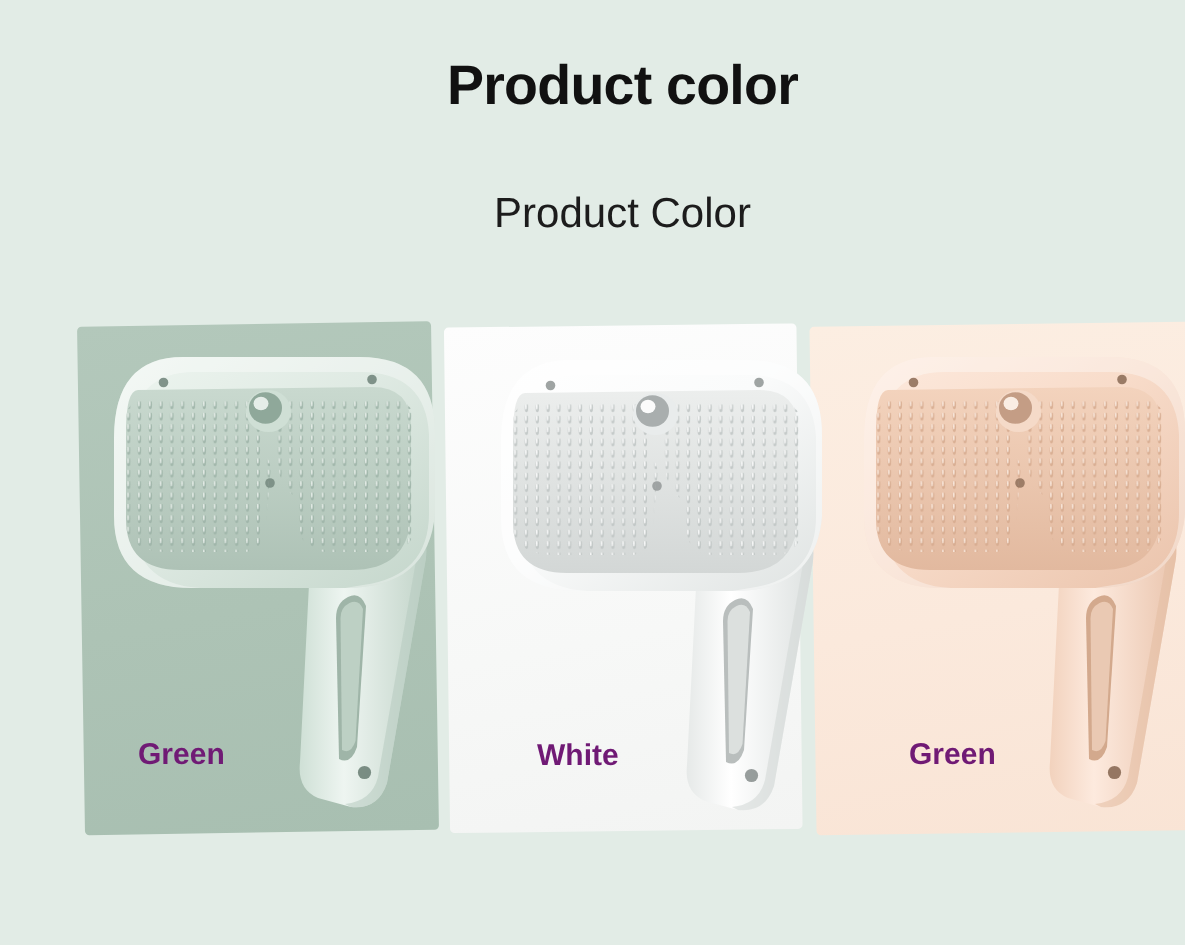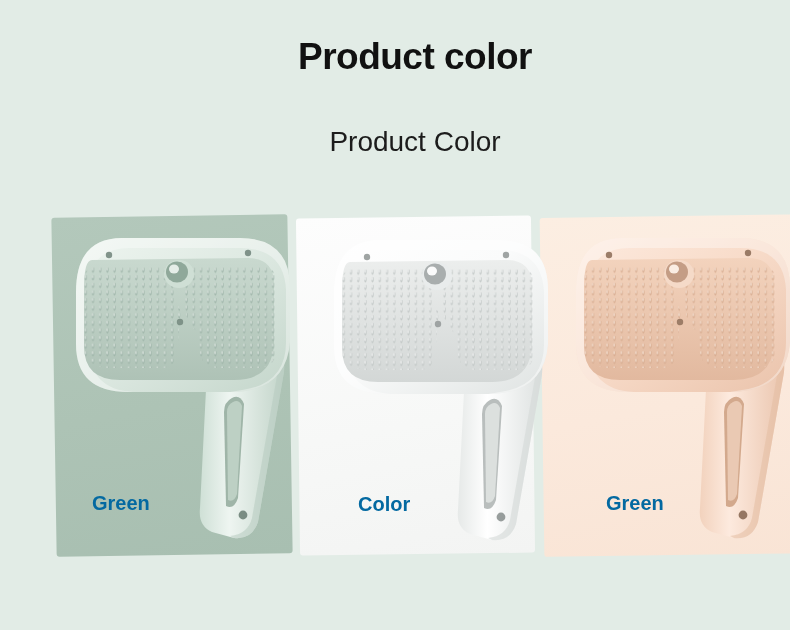--- a/index.html
+++ b/index.html
@@ -48,21 +48,21 @@
   .p-white .bg{background:linear-gradient(170deg,#fdfdfd 0%,#f7f8f7 60%,#f3f4f3 100%);}
 
   .p-pink{left:502px; top:216px; width:274px; height:339px; transform:rotate(-0.8deg);}
   .p-pink .bg{background:linear-gradient(170deg,#fceee2 0%,#fbe9dc 55%,#f9e4d5 100%);}
 
   
   .color-label{
     position:absolute;
     font-size:20px;
     font-weight:bold;
-    color:#0369a1;
+    color:#701a75;
     white-space:nowrap;
     z-index:7;
   }
 
   
   .product{
     position:absolute;
     width:250px;height:330px;
     z-index:5;
     pointer-events:none;
@@ -203,21 +203,21 @@
         </g>
 
         <ellipse cx="117" cy="52" rx="15" ry="14" fill="#e9ecec"></ellipse>
         <ellipse cx="115" cy="50" rx="11" ry="10.5" fill="#a9aeae"></ellipse>
         <ellipse cx="112" cy="47" rx="5" ry="4.5" fill="#ffffff" opacity="0.95"></ellipse>
         <circle cx="47" cy="33" r="3.2" fill="#8e9493" opacity="0.85"></circle>
         <circle cx="186" cy="31" r="3.2" fill="#8e9493" opacity="0.85"></circle>
         <circle cx="118" cy="100" r="3.2" fill="#8e9493" opacity="0.8"></circle>
       </svg>
     </div>
-    <div class="color-label" style="left:318px;top:493px;">Color</div>
+    <div class="color-label" style="left:318px;top:493px;">White</div>
 
     <div class="panel p-pink">
       <div class="bg"></div>
     </div>
     <div class="product" style="left:522px;top:222px;">
       <svg viewBox="0 0 250 330">
         <defs>
           <linearGradient id="gBodyP" x1="0" y1="0" x2="1" y2="1">
             <stop offset="0%" stop-color="#fdeade"></stop>
             <stop offset="45%" stop-color="#f8dcca"></stop>

